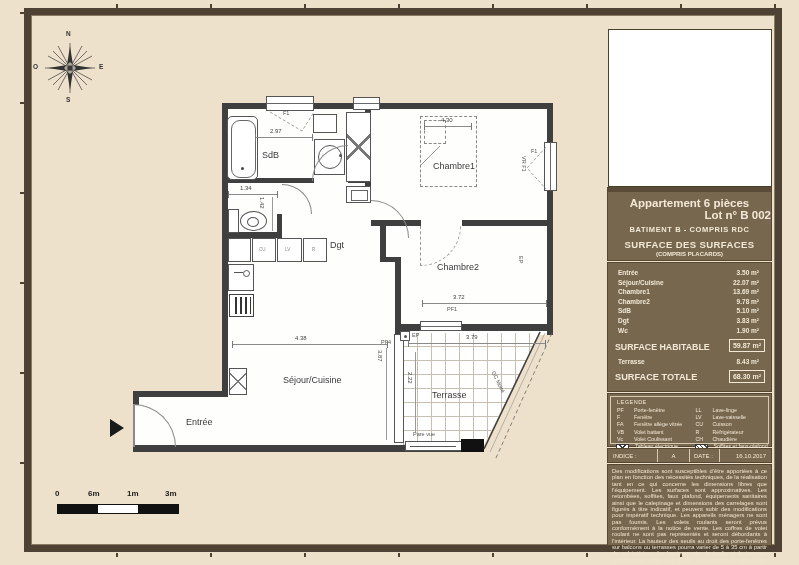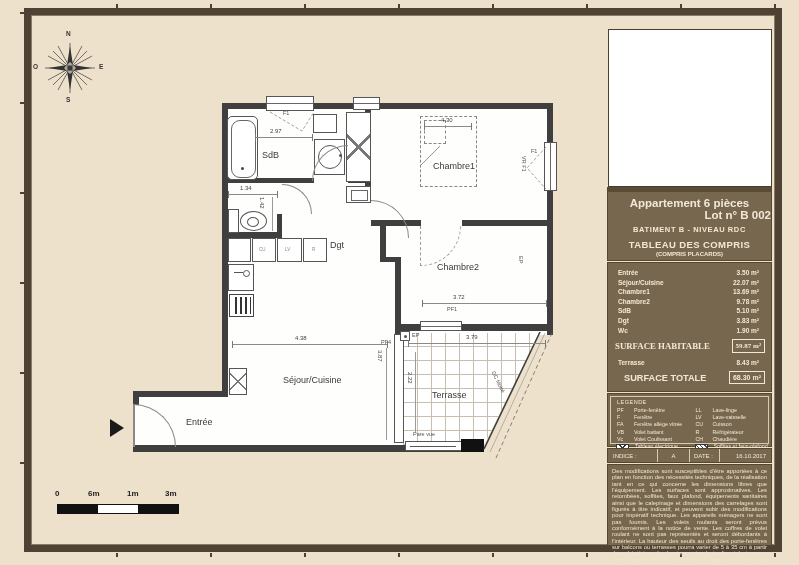--- a/index.html
+++ b/index.html
@@ -47,26 +47,26 @@
   
   .panel{position:absolute;left:607px;width:165px;background:#77674F;color:#F2E8D5;
          border:1px solid #55472F;box-sizing:border-box;}
   .tb-l1{font-weight:bold;font-size:11.5px;text-align:center;margin-top:5px;}
   .tb-l2{font-weight:bold;font-size:11.5px;text-align:right;}
   .tb-l3{font-weight:bold;font-size:7.5px;text-align:center;margin-top:4px;letter-spacing:0.6px;}
   .tb-l4{font-weight:bold;font-size:9.5px;text-align:center;margin-top:5px;letter-spacing:0.4px;}
   .tb-l5{font-weight:bold;font-size:6px;text-align:center;margin-top:1px;}
   .srow{display:flex;justify-content:space-between;padding:0 12px 0 10px;
         font-size:6.5px;font-weight:bold;line-height:9.6px;}
-  .hab{display:flex;justify-content:space-between;align-items:center;padding:0 6px 0 7px;margin-top:4px;font-family:Liberation Serif, serif;}
+  .hab{display:flex;justify-content:space-between;align-items:flex-end;padding:0 6px 0 7px;margin-top:4px;}
   .hab .t{font-weight:bold;font-size:8.8px;}
   .valbox{border:1px solid #F2E8D5;font-weight:bold;font-size:7px;padding:2px 3px;}
   .ter{display:flex;justify-content:space-between;padding:0 12px 0 10px;margin-top:6px;
        font-size:6.5px;font-weight:bold;}
-  .tot{display:flex;justify-content:space-between;align-items:center;padding:0 6px 0 16px;margin-top:5px;}
+  .tot{display:flex;justify-content:space-between;align-items:center;padding:0 6px 0 7px;margin-top:5px;}
   .tot .t{font-weight:bold;font-size:9.2px;}
   .leg-inner{border:1px solid #D8CBB2;margin:2px;height:48px;box-sizing:border-box;}
   .leg-title{font-size:5.5px;letter-spacing:0.5px;padding:2px 0 2px 6px;}
   .leg-cols{display:flex;}
   .leg-col{width:50%;}
   .leg-row{display:flex;font-size:5.3px;line-height:7.2px;}
   .leg-abbr{width:17px;padding-left:6px;flex-shrink:0;}
   .leg-ic{display:inline-block;width:11px;height:5px;margin-left:5px;margin-top:1px;flex-shrink:0;}
   .ic-elec{background:#fff;background-image:linear-gradient(45deg,transparent 40%,#333 40%,#333 55%,transparent 55%),
            linear-gradient(-45deg,transparent 40%,#333 40%,#333 55%,transparent 55%);border:0.5px solid #333;}
@@ -248,22 +248,22 @@
   <div style="width:40px;background:#111"></div>
   <div style="width:40px;background:#fff"></div>
   <div style="width:40px;background:#111"></div>
 </div>
 
 <div class="abs" style="left:608px;top:29px;width:164px;height:158px;background:#fff;border:1px solid #4A3E2E;box-sizing:border-box"></div>
 
 <div class="panel" style="top:187px;height:74px;border-top:5px solid #5A4B36">
   <div class="tb-l1">Appartement 6 pièces</div>
   <div class="tb-l2">Lot n° B 002</div>
-  <div class="tb-l3">BATIMENT B - NIVEAU RDC</div>
-  <div class="tb-l4">TABLEAU DES COMPRIS</div>
+  <div class="tb-l3">BATIMENT B - COMPRIS RDC</div>
+  <div class="tb-l4">SURFACE DES SURFACES</div>
   <div class="tb-l5">(COMPRIS PLACARDS)</div>
 </div>
 
 <div class="panel" style="top:262px;height:130px;padding-top:5px">
   <div class="srow">
       <span>Entrée</span>
       <span>3.50 m²</span>
     </div>
   <div class="srow">
       <span>Séjour/Cuisine</span>

